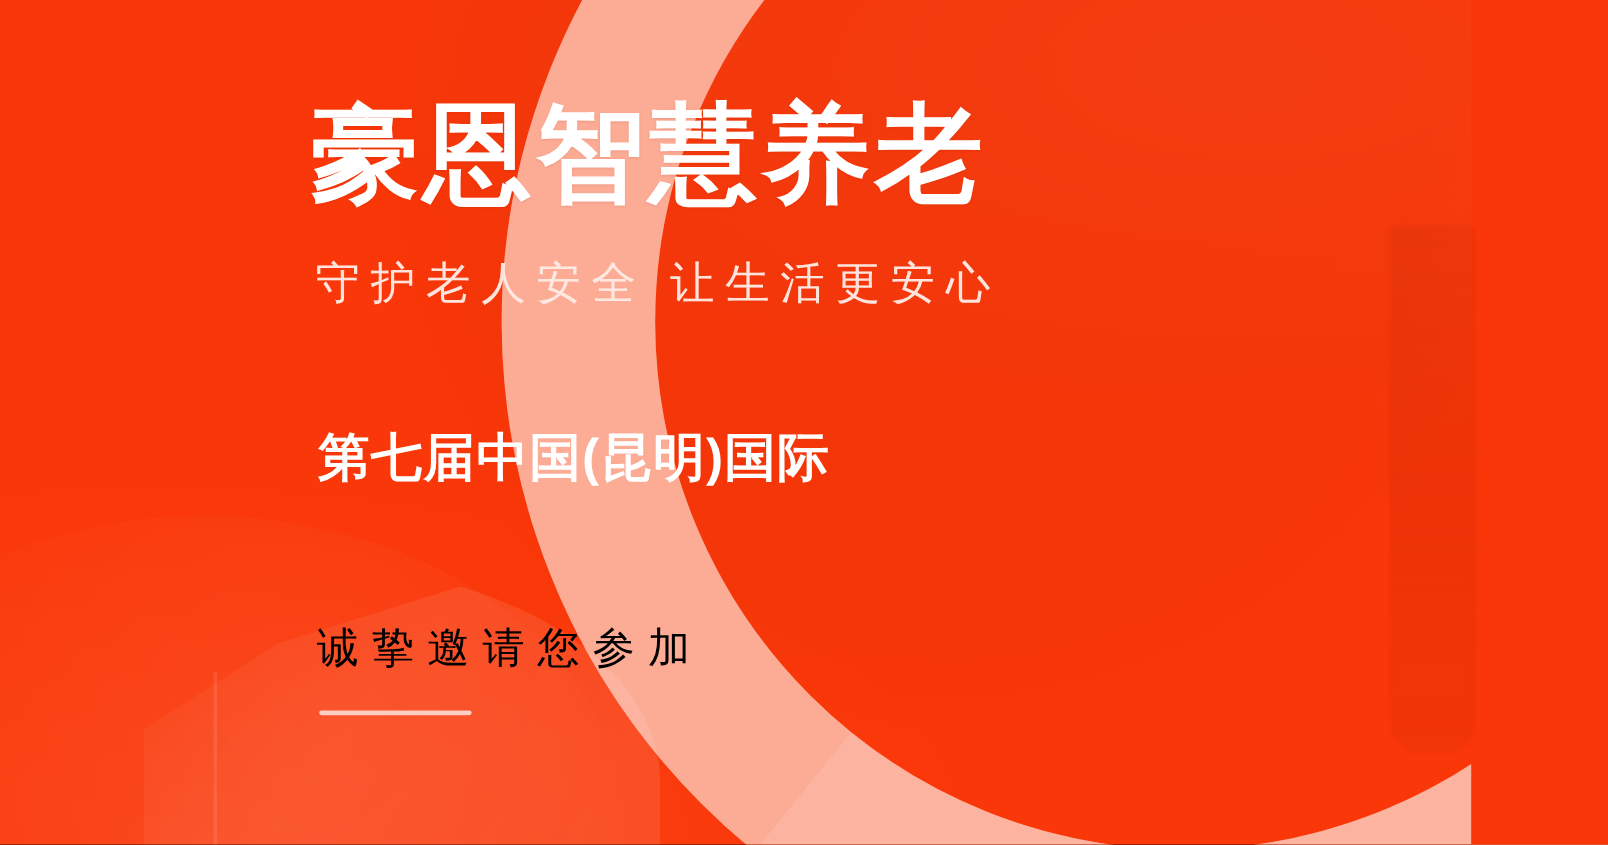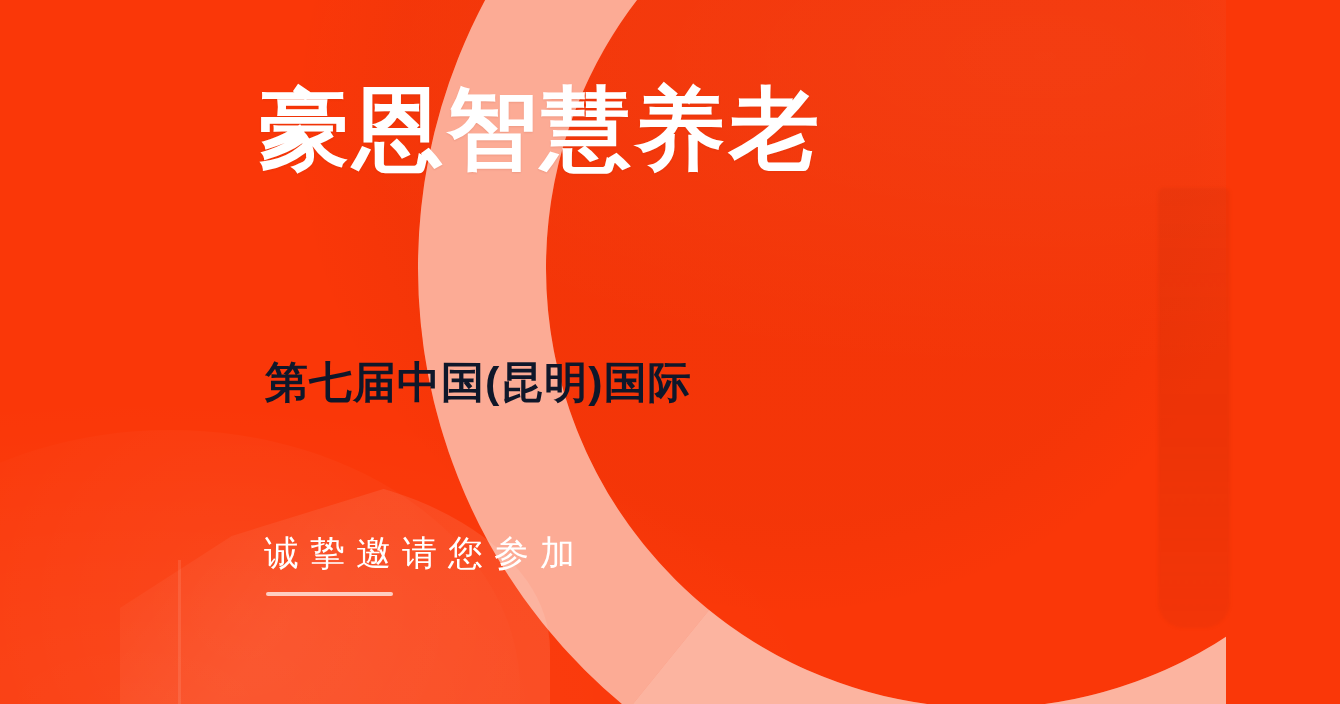--- a/index.html
+++ b/index.html
@@ -157,37 +157,36 @@
     opacity: 0.97;
   }
 
   .event-title {
     position: absolute;
     left: 265px;
     top: 342px;
     font-size: 43px;
     line-height: 80px;
     font-weight: 700;
-    color: #0f172a;
+    color: #ffffff;
     letter-spacing: 1px;
     white-space: nowrap;
   }
   .event-title .line-2 { display: block; }
 
   .invite {
     position: absolute;
     left: 264px;
     top: 522px;
     font-size: 35px;
     line-height: 1.1;
     font-weight: 400;
-    color: #ffffff;
+    color: #000000;
     letter-spacing: 11px;
     white-space: nowrap;
-    margin-top: 12px;
   }
 
   .invite-rule {
     position: absolute;
     left: 266px;
     top: 592px;
     width: 127px;
     height: 4px;
     background: #ffd9cf;
     border-radius: 2px;
@@ -210,20 +209,21 @@
   </div>
 
   <div class="bg-layer bg-right-band"></div>
   <div class="bg-layer bg-left-wedge"></div>
   <div class="bg-layer bg-left-edge"></div>
 
   <div class="content">
 
     <div class="brand-title">豪恩智慧养老</div>
 
+    <div class="brand-tagline">守护老人安全 让生活更安心</div>
 
     <div class="event-title">
       <span class="line-1">第七届中国(昆明)国际</span>
     </div>
 
     <div class="invite">诚挚邀请您参加</div>
 
     <div class="invite-rule"></div>
 
   </div>

